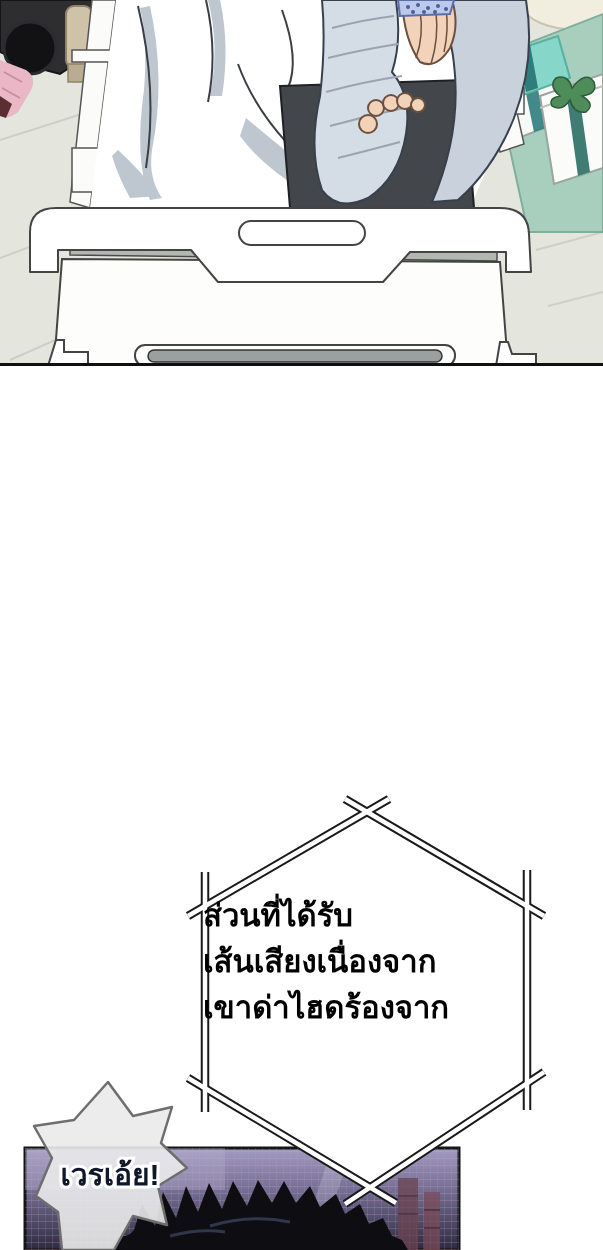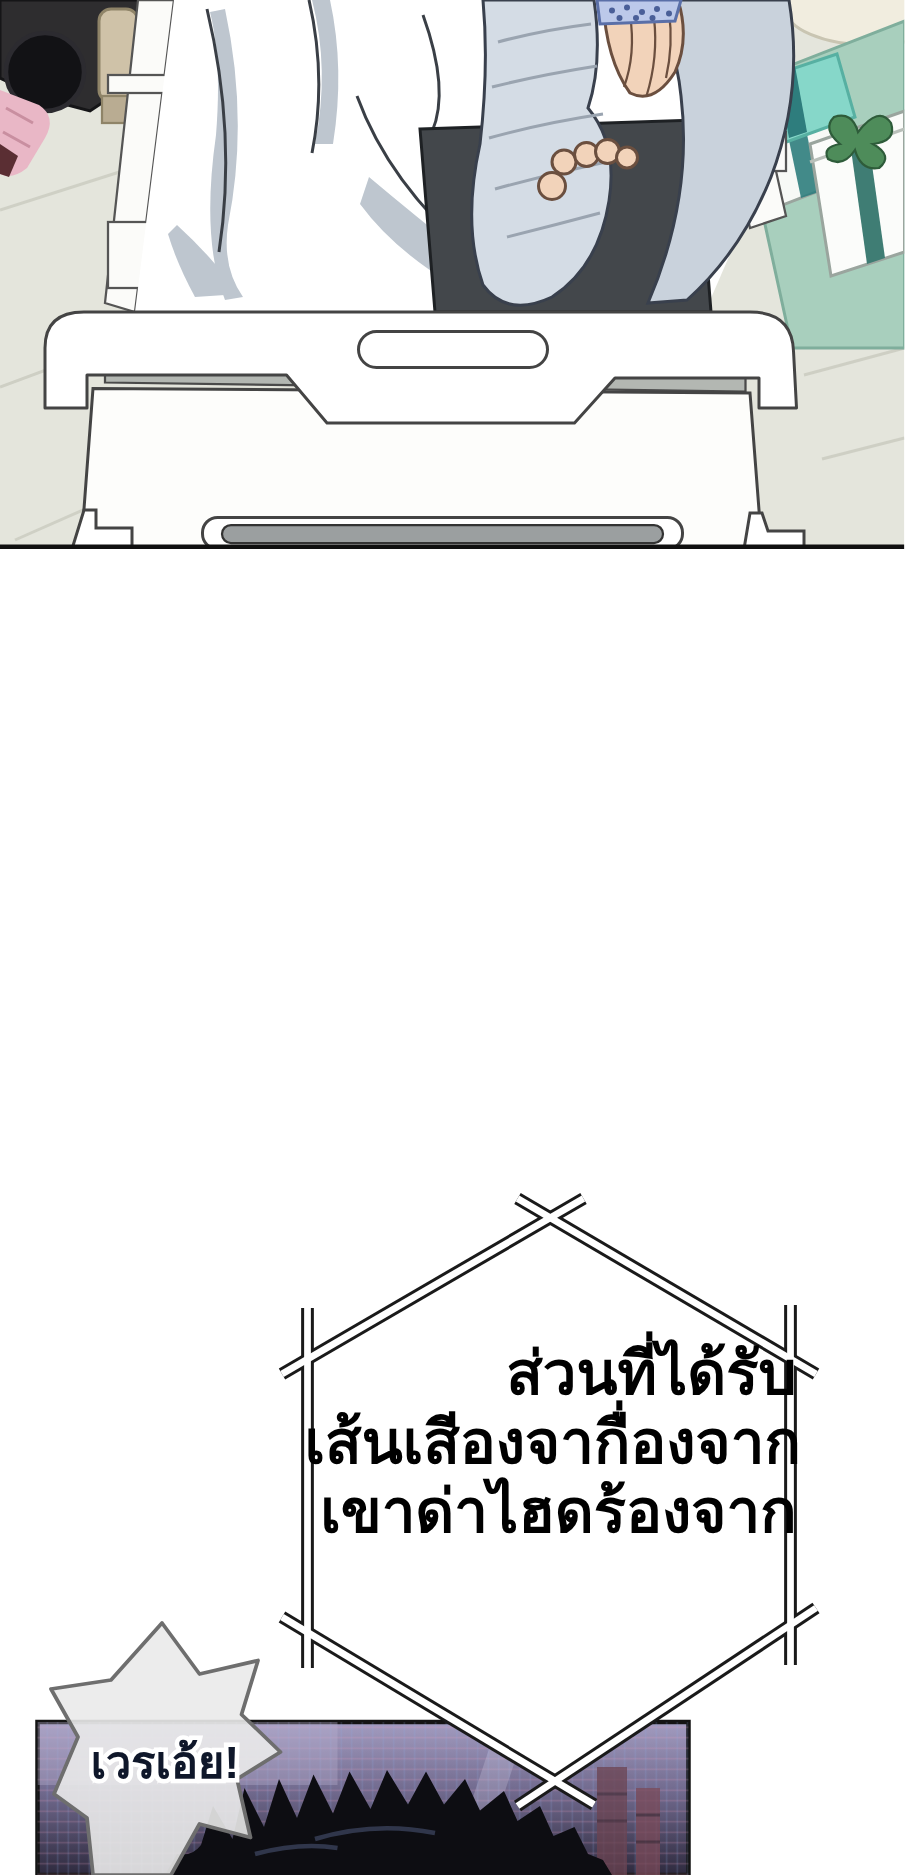--- a/index.html
+++ b/index.html
@@ -1,20 +1,20 @@
 <!DOCTYPE html>
 <html><head>
 <meta charset="utf-8">
 <style>
   html,body{margin:0;padding:0;background:#ffffff;}
   .page{position:relative;width:603px;height:1250px;background:#ffffff;overflow:hidden;
         font-family:"Liberation Sans","DejaVu Sans",sans-serif;}
   .art{position:absolute;left:0;top:0;width:603px;height:1250px;display:block;}
-  .narration{position:absolute;left:203px;top:893px;width:328px;text-align:right;
-             font-weight:700;font-size:40px;line-height:46px;color:#000;}
+  .narration{position:absolute;left:203px;top:893px;width:328px;text-align:left;
+             font-weight:700;font-size:31px;line-height:46px;color:#000;}
   .narration div{white-space:nowrap;}
   .bubble-text{position:absolute;left:30px;top:1148px;width:160px;height:52px;
                display:flex;align-items:center;justify-content:center;
                font-weight:700;font-size:30px;color:#0f172a;}
   .bubble-text .layer{position:absolute;left:0;top:0;width:100%;height:100%;
                display:flex;align-items:center;justify-content:center;white-space:nowrap;}
   .bubble-text .stroke{-webkit-text-stroke:6px #ffffff;}
 </style>
 </head>
 <body>
@@ -199,21 +199,21 @@
         <line x1="544" y1="1072" x2="345" y2="1204"></line>
       </g>
     </g>
   </g>
 
   <path d="M108,1082 L133,1116 L172,1107 L161,1143 L187,1168 L158,1186 L167,1225 L133,1216 L114,1250 L62,1250 L58,1212 L36,1196 L52,1158 L34,1126 L74,1120 Z" fill="#eaeaea" fill-opacity="0.9" stroke="#6e6e6e" stroke-width="2.5" stroke-linejoin="round"></path>
 </svg>
 
 <div class="narration">
   <div>ส่วนที่ได้รับ</div>
-  <div>เส้นเสีองจากื่องจาก</div>
+  <div>เส้นเสียงเนื่องจาก</div>
   <div>เขาด่าไฮดร้องจาก</div>
 </div>
 
 <div class="bubble-text">
   <span class="layer stroke">เวรเอ้ย!</span>
   <span class="layer">เวรเอ้ย!</span>
 </div>
 
 </div>
 

